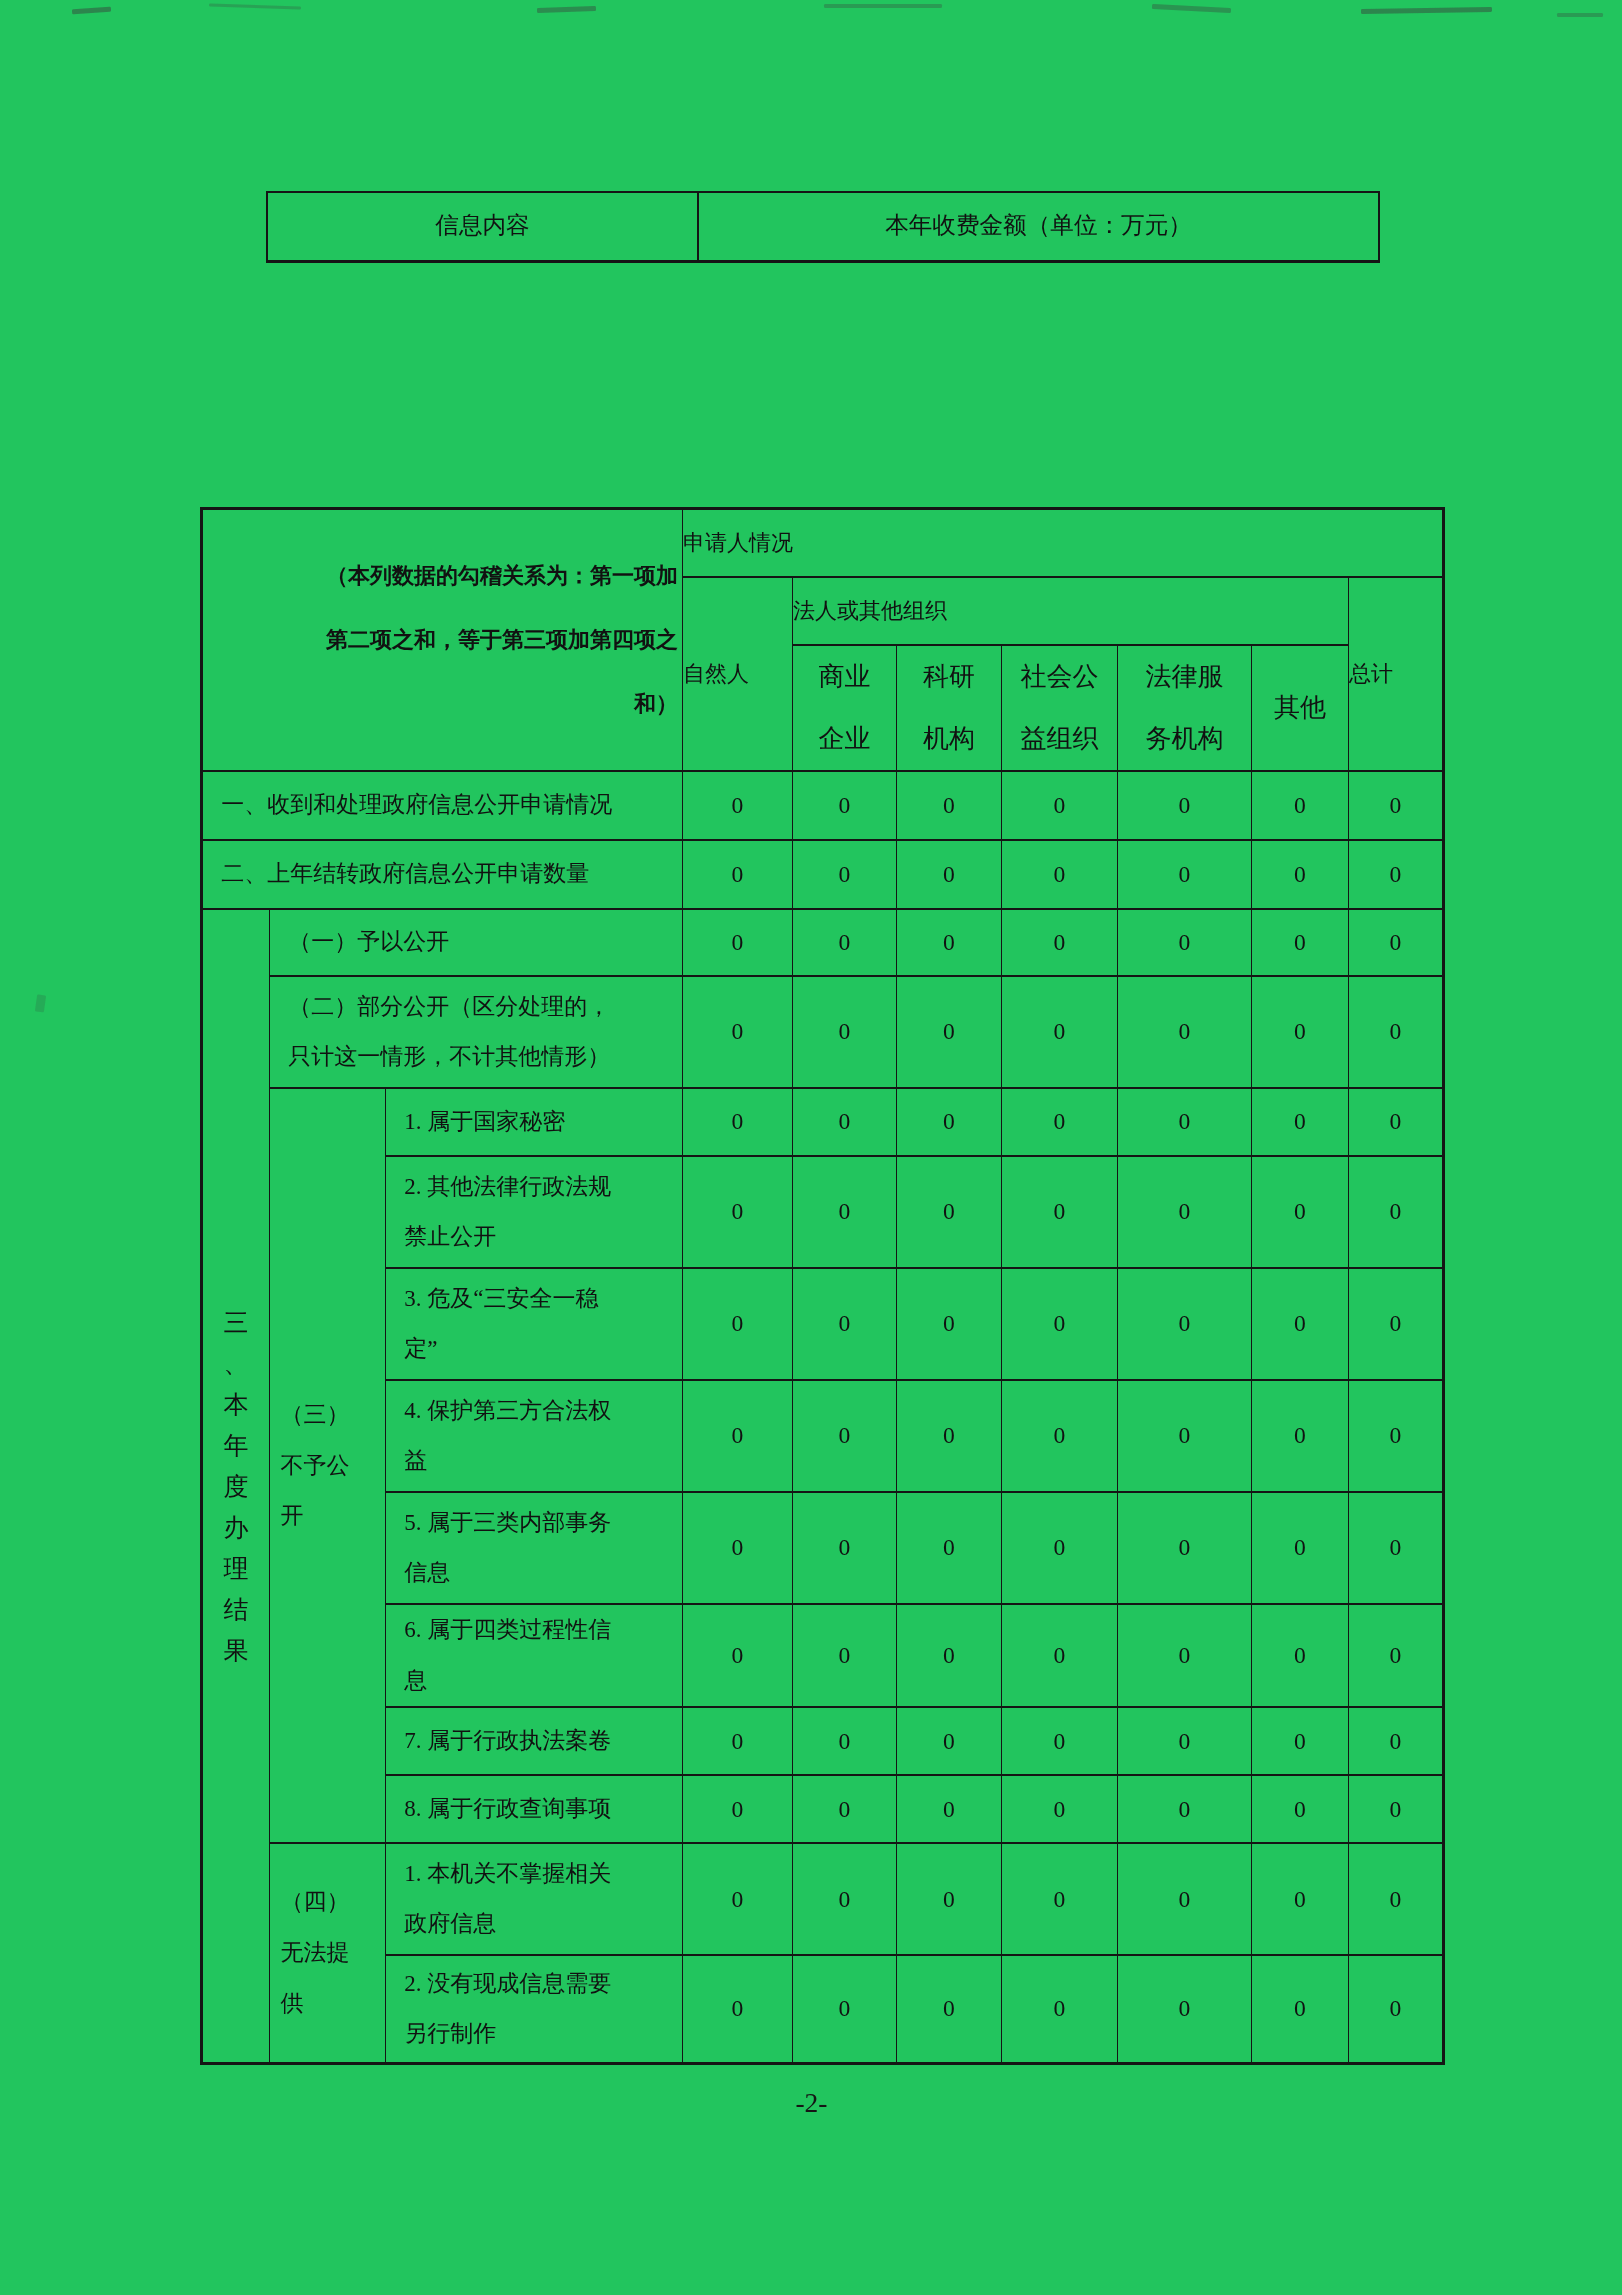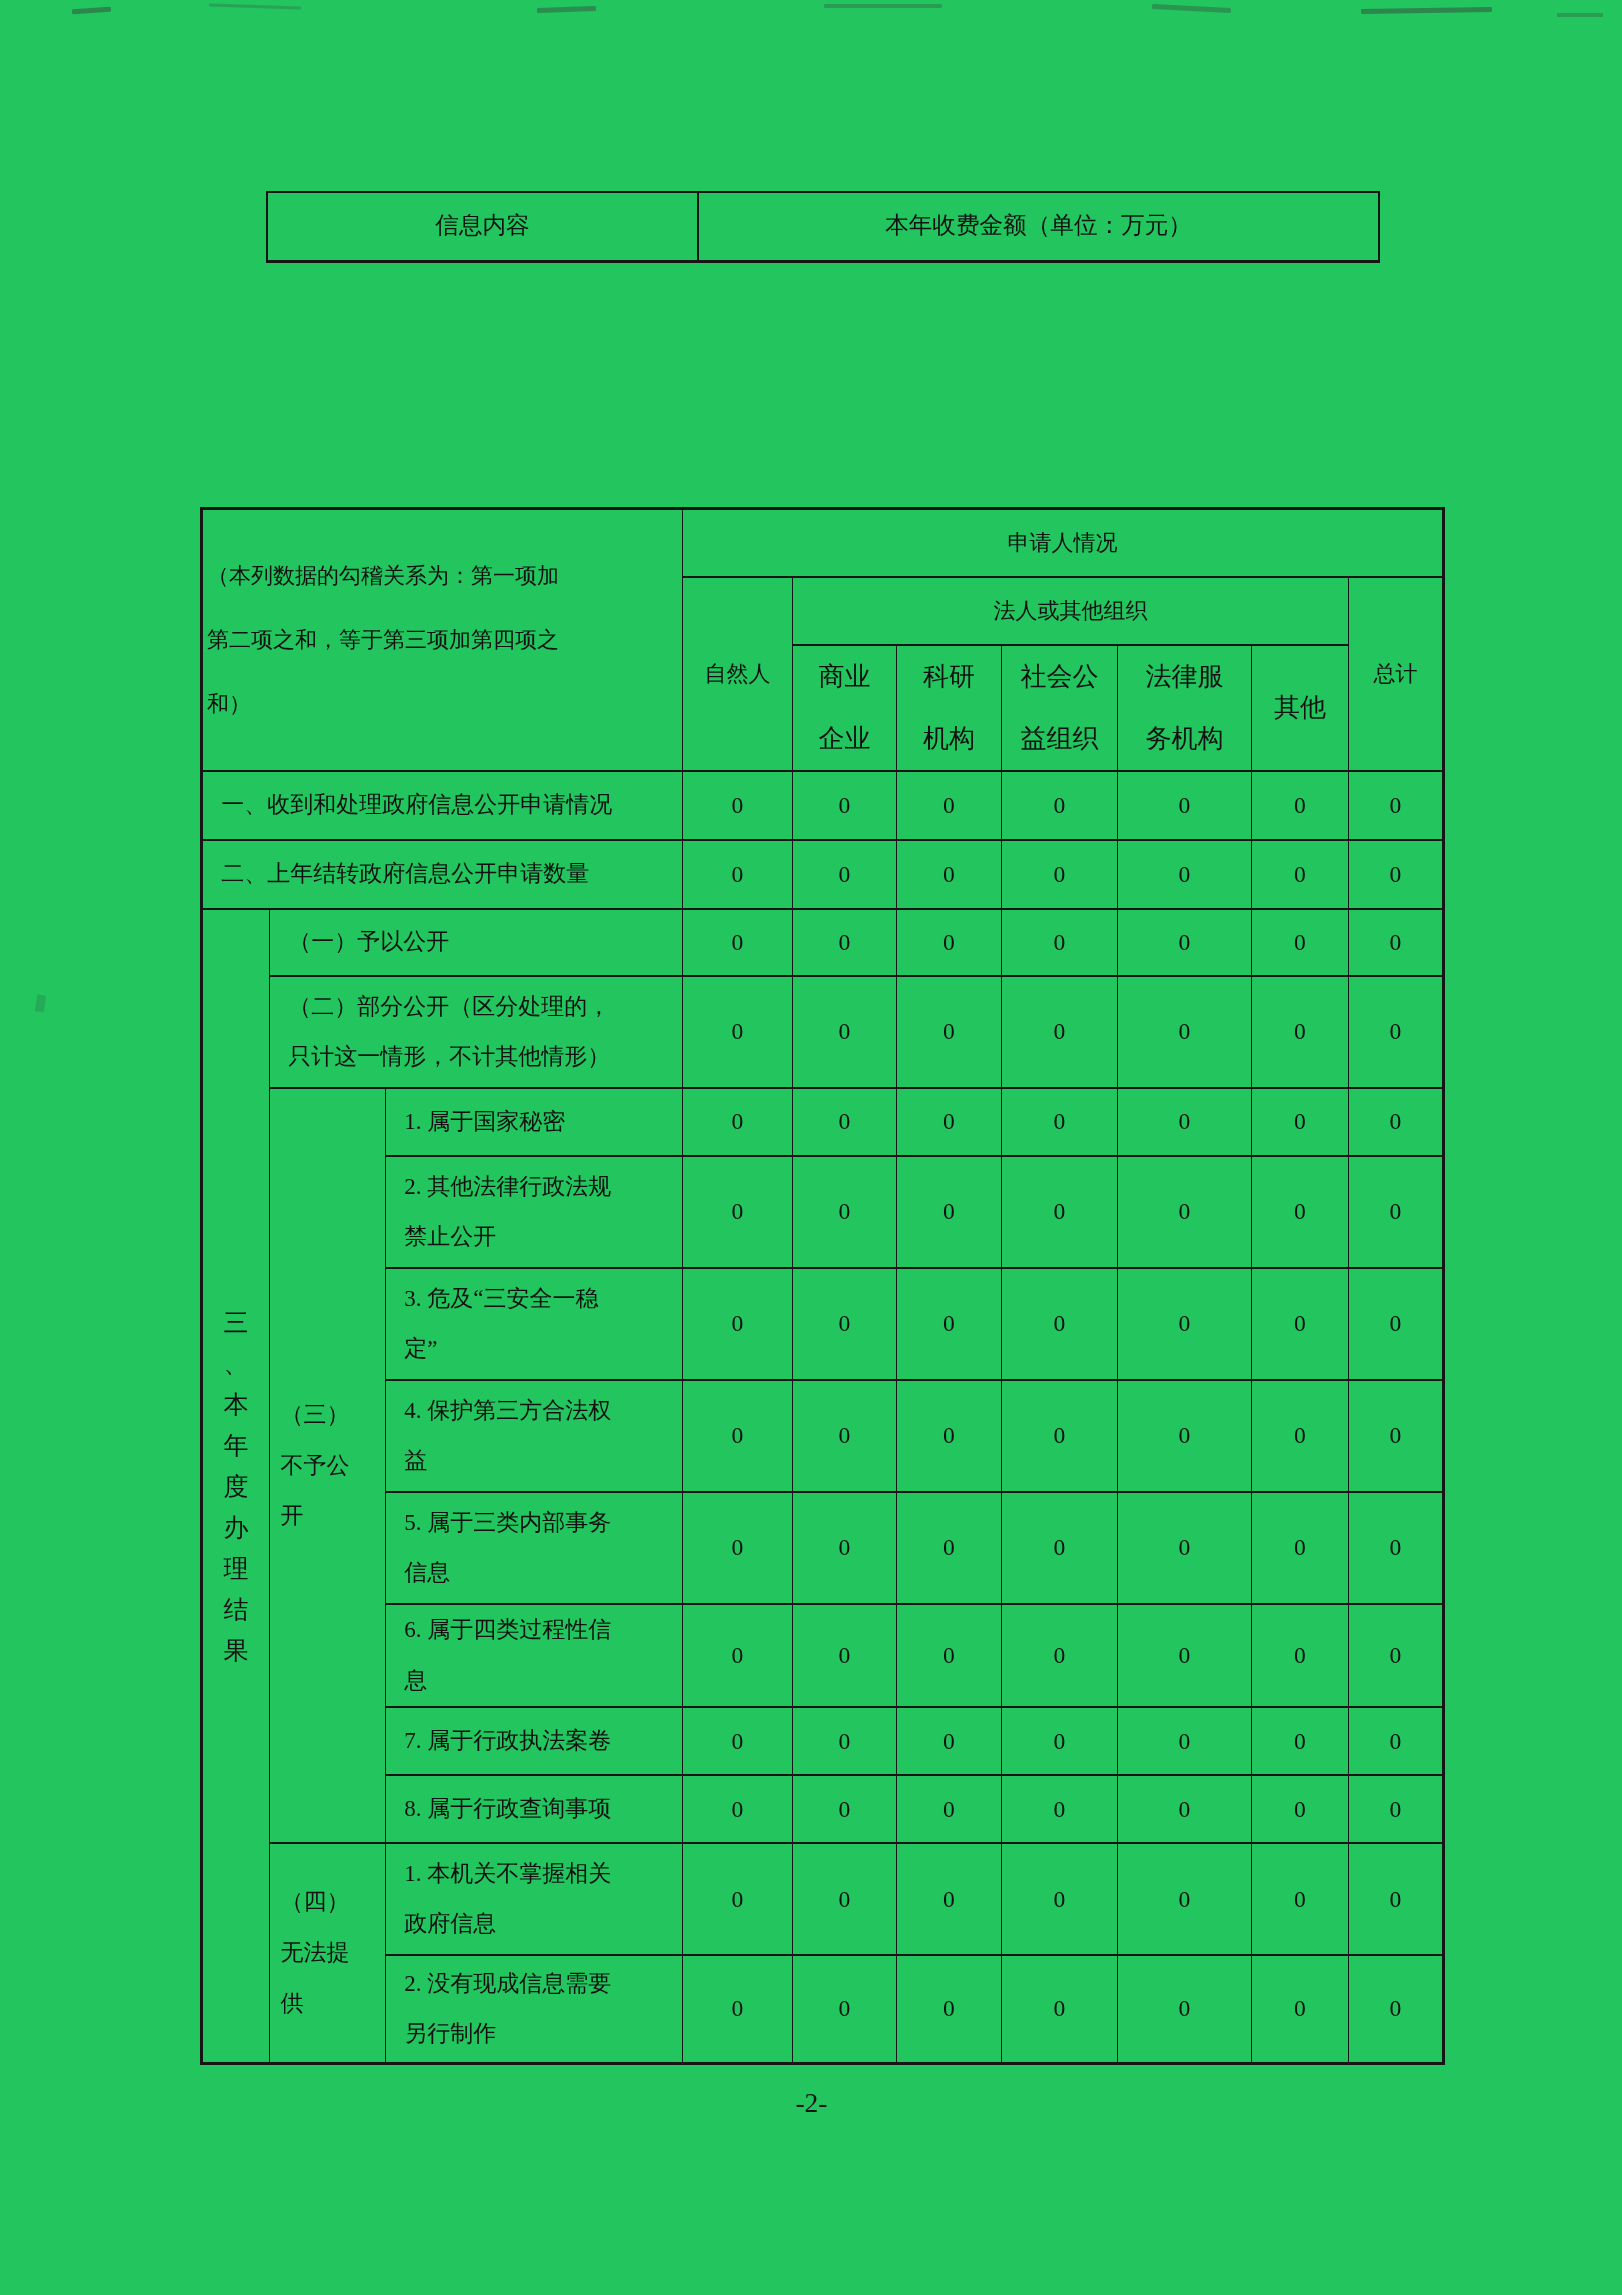--- a/index.html
+++ b/index.html
@@ -43,22 +43,22 @@
   }
   
   .req{
     left:200px;top:507px;width:1242px;
     border:3.3px solid #151515;
   }
   .req td{
     border-left-width:1.3px;border-right-width:1.3px;
     border-top-width:2.6px;border-bottom-width:2.6px;
   }
-  .req .note{text-align:left;line-height:2.9;font-size:22px;padding:0 3.9px;}
-  .req .hcell{text-align:center;font-size:22px;}
+  .req .note{text-align:right;line-height:2.9;font-size:22px;padding:0 3.9px;font-weight:bold;}
+  .req .hcell{text-align:left;font-size:22px;}
   .req .h2line{text-align:center;font-size:26px;line-height:2.4;}
   .req .lbl{text-align:left;padding-left:18.3px;font-size:23px;}
   .req .wrap2{line-height:2.2;}
   .req .grouplbl{text-align:left;padding-left:10.5px;font-size:23px;line-height:2.2;}
   .req .vstack{
     text-align:center;font-size:25px;line-height:41px;
     padding:0;
   }
   .req .num{text-align:center;font-size:23.6px;}
   

